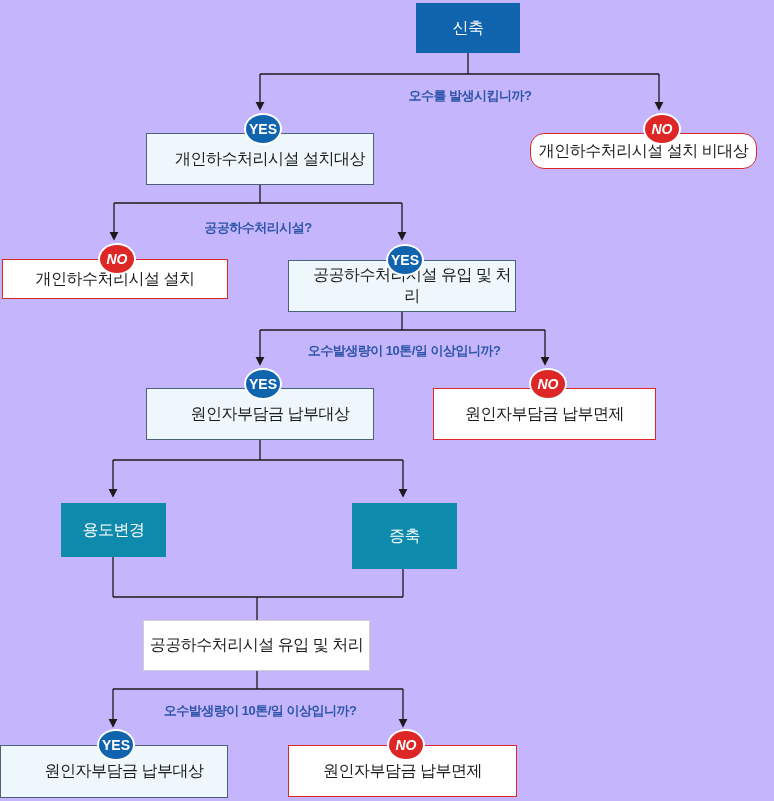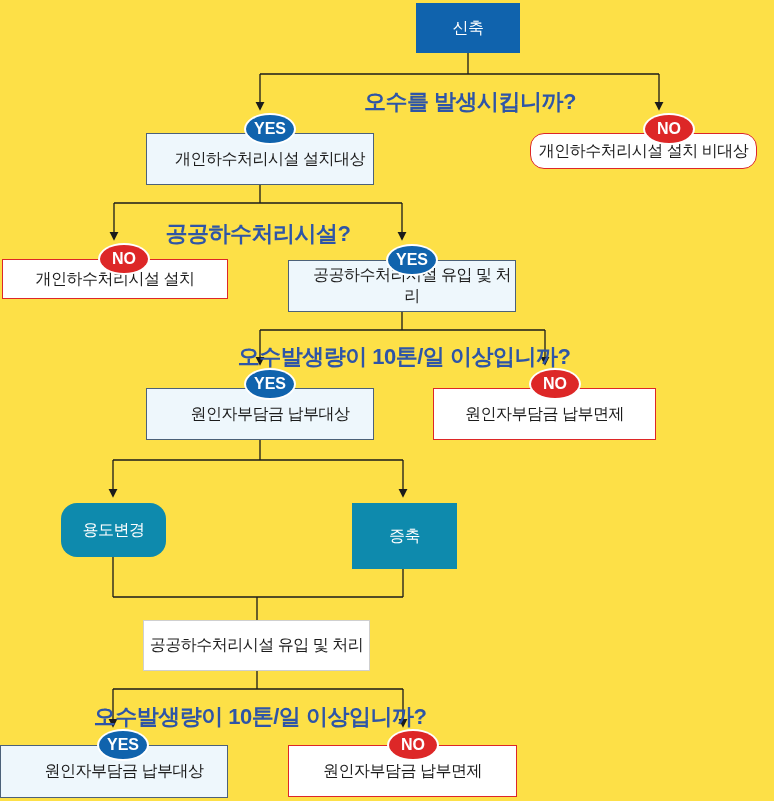--- a/index.html
+++ b/index.html
@@ -1,21 +1,21 @@
 <!DOCTYPE html>
 <html><head>
 <meta charset="utf-8">
 <style>
   html, body { margin: 0; padding: 0; background: #ffffff; }
   body { font-family: "Liberation Sans", sans-serif; }
   .stage {
     position: relative;
     width: 774px;
     height: 801px;
-    background: #fde047;
+    background: #c4b5fd;
     overflow: hidden;
   }
   .connectors {
     position: absolute;
     left: 0; top: 0;
     width: 774px; height: 801px;
     z-index: 1;
   }
   .box {
     position: absolute;
@@ -45,38 +45,38 @@
   .box-teal {
     background: #0e8aad;
     color: #ffffff;
   }
   .box-plain {
     background: #ffffff;
     border: 1.5px solid #cfcfcf;
   }
   .badge {
     position: absolute;
-    width: 48px; height: 28px;
+    width: 34px; height: 28px;
     border-radius: 50%;
     display: flex;
     align-items: center;
     justify-content: center;
     color: #ffffff;
-    font-size: 16px;
+    font-size: 14px;
     font-weight: bold;
     z-index: 3;
     box-shadow: 0 0 0 2px #ffffff;
   }
   .badge-yes { background: #1063ad; }
-  .badge-no  { background: #dd2727; }
+  .badge-no  { background: #dd2727; font-style: italic; }
   .question {
     position: absolute;
     transform: translateX(-50%);
     white-space: nowrap;
-    font-size: 22px;
+    font-size: 13px;
     font-weight: bold;
     letter-spacing: -0.5px;
     color: #2e55a7;
     z-index: 2;
   }
 </style>
 </head>
 <body>
 
 <div class="stage">
@@ -132,21 +132,21 @@
   <div class="badge badge-yes" style="left:388px; top:246px;">YES</div>
 
   <div class="question" style="left:404px; top:342px;">오수발생량이 10톤/일 이상입니까?</div>
 
   <div class="box box-info" style="left:146px; top:388px; width:228px; height:52px;">원인자부담금 납부대상</div>
   <div class="badge badge-yes" style="left:246px; top:370px;">YES</div>
 
   <div class="box box-danger" style="left:433px; top:388px; width:223px; height:52px;">원인자부담금 납부면제</div>
   <div class="badge badge-no" style="left:531px; top:370px;">NO</div>
 
-  <div class="box box-teal" style="left:61px; top:503px; width:105px; height:54px;border-radius:16px;">용도변경</div>
+  <div class="box box-teal" style="left:61px; top:503px; width:105px; height:54px;">용도변경</div>
   <div class="box box-teal" style="left:352px; top:503px; width:105px; height:66px;">증축</div>
 
   <div class="box box-plain" style="left:143px; top:620px; width:227px; height:51px;">공공하수처리시설 유입 및 처리</div>
 
   <div class="question" style="left:260px; top:702px;">오수발생량이 10톤/일 이상입니까?</div>
 
   <div class="box box-info" style="left:0px; top:745px; width:228px; height:53px;">원인자부담금 납부대상</div>
   <div class="badge badge-yes" style="left:99px; top:731px;">YES</div>
 
   <div class="box box-danger" style="left:288px; top:745px; width:229px; height:52px;">원인자부담금 납부면제</div>

